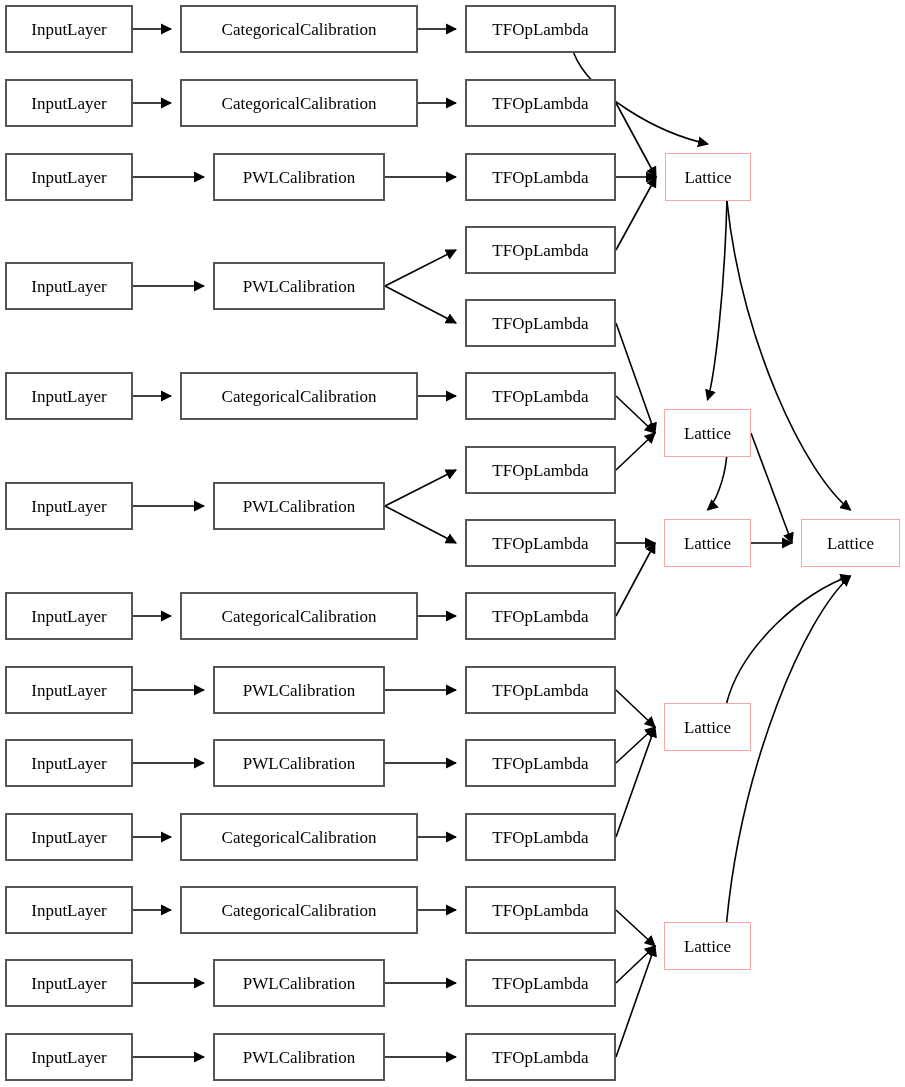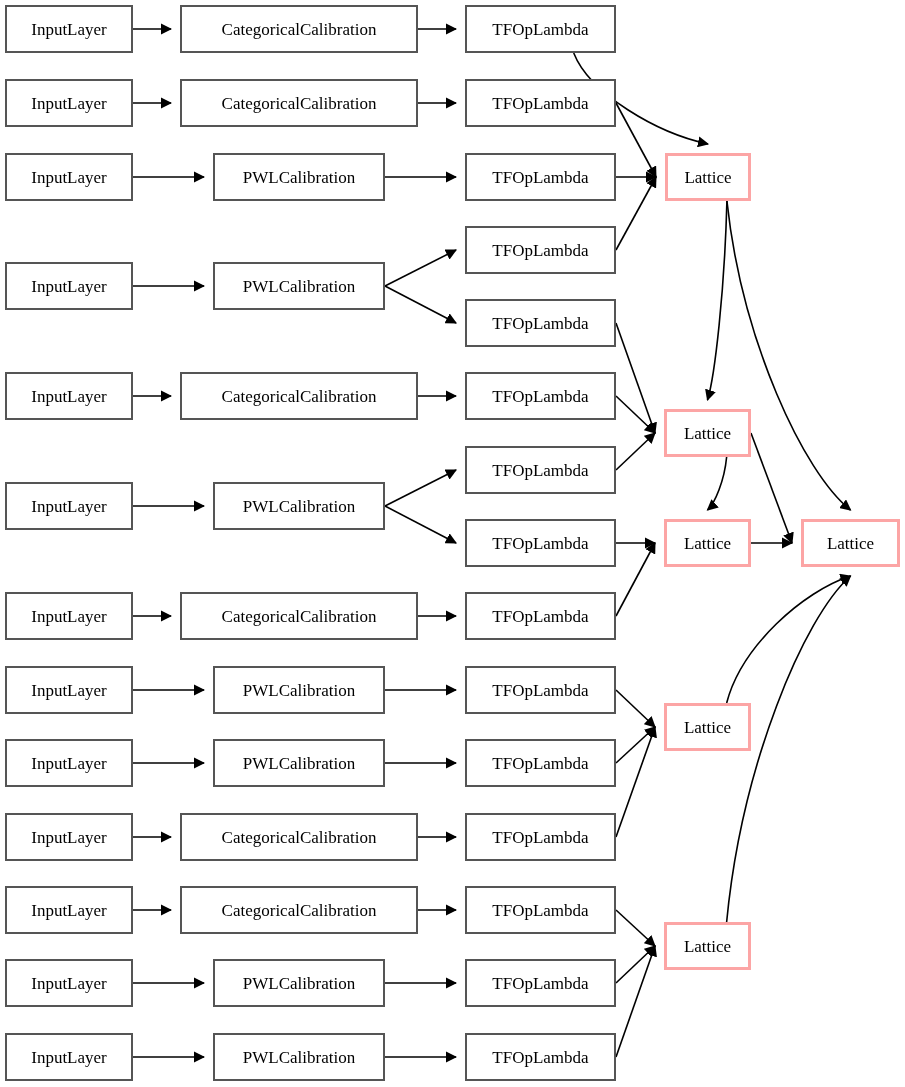--- a/index.html
+++ b/index.html
@@ -1,21 +1,21 @@
 <!DOCTYPE html>
 <html><head>
 <meta charset="utf-8">
 <style>
   html,body{margin:0;padding:0;background:#ffffff;}
   body{width:905px;height:1087px;overflow:hidden;
        font-family:"Liberation Serif","DejaVu Serif",serif;}
   #graph{position:relative;width:905px;height:1087px;text-decoration:underline;}
   svg{position:absolute;left:0;top:0;width:905px;height:1087px;}
   .node{position:absolute;box-sizing:border-box;background:#ffffff;
-        border:3px solid #fca5a5;display:flex;align-items:center;
+        border:1px solid #fca5a5;display:flex;align-items:center;
         justify-content:center;font-size:17px;color:#000000;
         line-height:1;white-space:nowrap;}
   .node.thick{border:2px solid #555555;}
 </style>
 </head>
 <body>
 
 <div id="graph">
   <svg id="edges" viewBox="0 0 905 1087">
     <defs>

